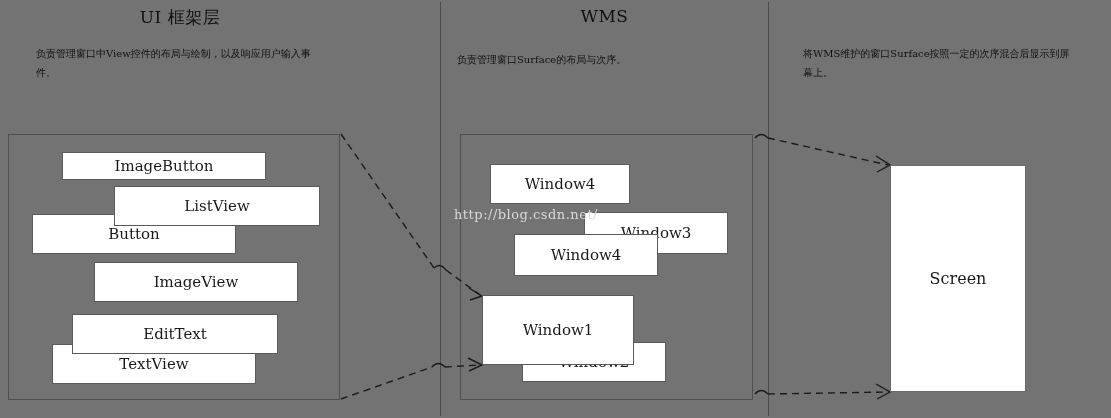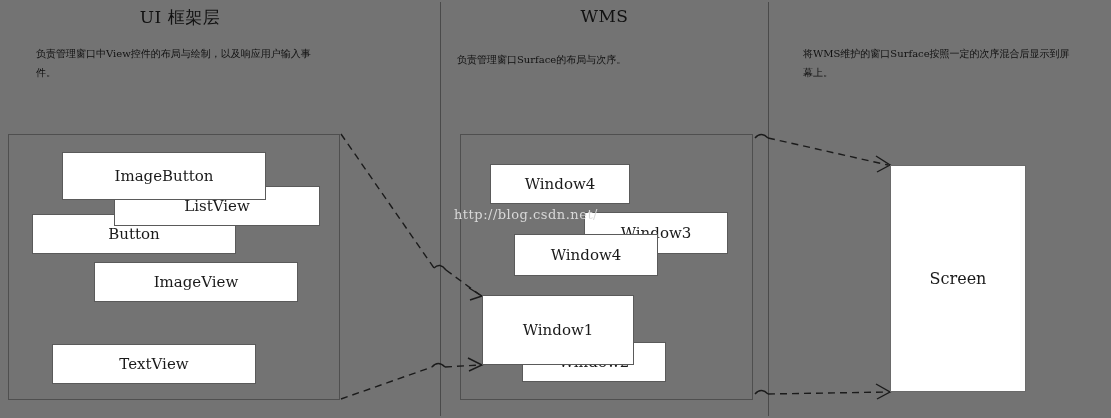--- a/index.html
+++ b/index.html
@@ -114,28 +114,29 @@
 <div id="canvas">
 
   <div class="divider" style="left:440px; top:2px; height:414px;"></div>
   <div class="divider" style="left:768px; top:2px; height:414px;"></div>
 
   <div class="col-title" style="left:0px; top:6px; width:360px;">UI 框架层</div>
   <div class="col-desc" style="left:36px; top:44px; width:290px;">负责管理窗口中View控件的布局与绘制，以及响应用户输入事件。</div>
 
   <div class="panel-box" style="left:8px; top:134px; width:332px; height:266px;"></div>
 
-  <div class="ui-box" style="left:62px; top:152px; width:204px; height:48px; z-index:5;">ImageButton</div>
+  <div class="ui-box" style="left:62px; top:152px; width:204px; height:28px; z-index:5;">ImageButton</div>
 
   <div class="ui-box" style="left:114px; top:186px; width:206px; height:40px; z-index:4;">ListView</div>
 
   <div class="ui-box" style="left:32px; top:214px; width:204px; height:40px; z-index:3;text-align:right;">Button</div>
 
   <div class="ui-box" style="left:94px; top:262px; width:204px; height:40px; z-index:2;">ImageView</div>
 
+  <div class="ui-box" style="left:72px; top:314px; width:206px; height:40px; z-index:5;">EditText</div>
 
   <div class="ui-box" style="left:52px; top:344px; width:204px; height:40px; z-index:1;">TextView</div>
 
   <div class="col-title" style="left:441px; top:6px; width:327px;">WMS</div>
   <div class="col-desc" style="left:457px; top:50px; width:300px;">负责管理窗口Surface的布局与次序。</div>
 
   <div class="panel-box" style="left:460px; top:134px; width:293px; height:266px;"></div>
 
   <div class="ui-box" style="left:490px; top:164px; width:140px; height:40px; z-index:5;">Window4</div>
 

